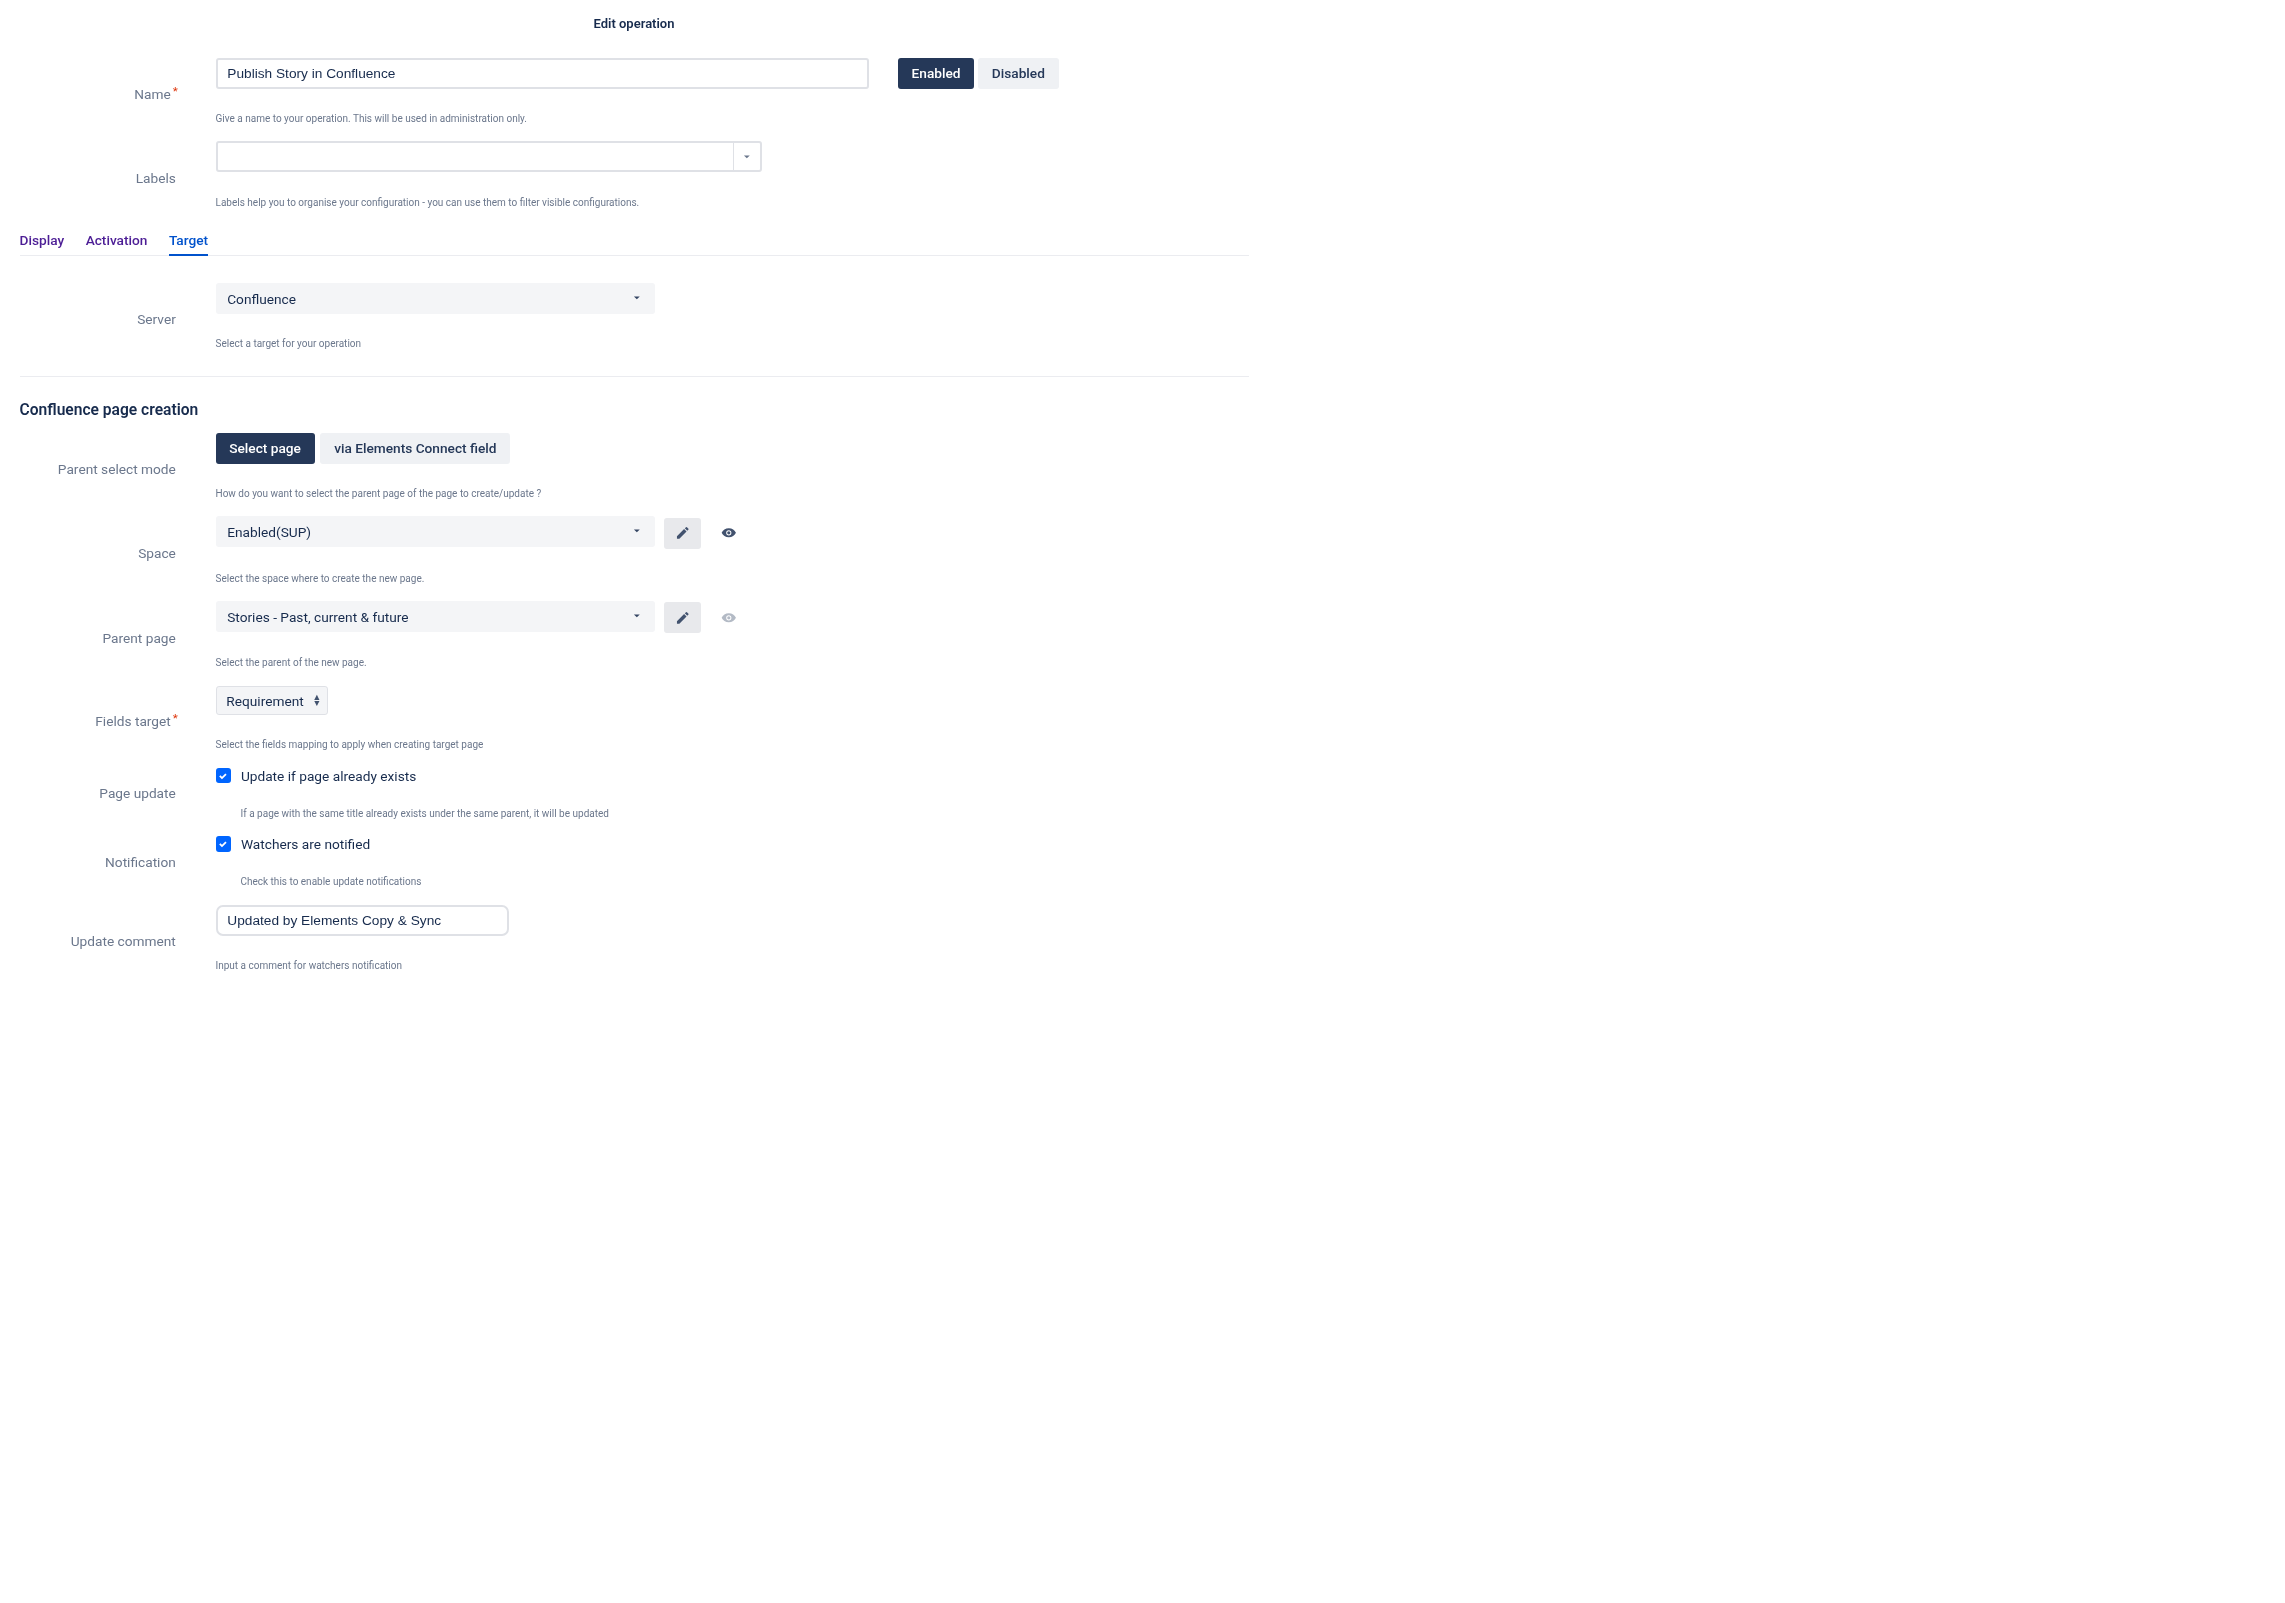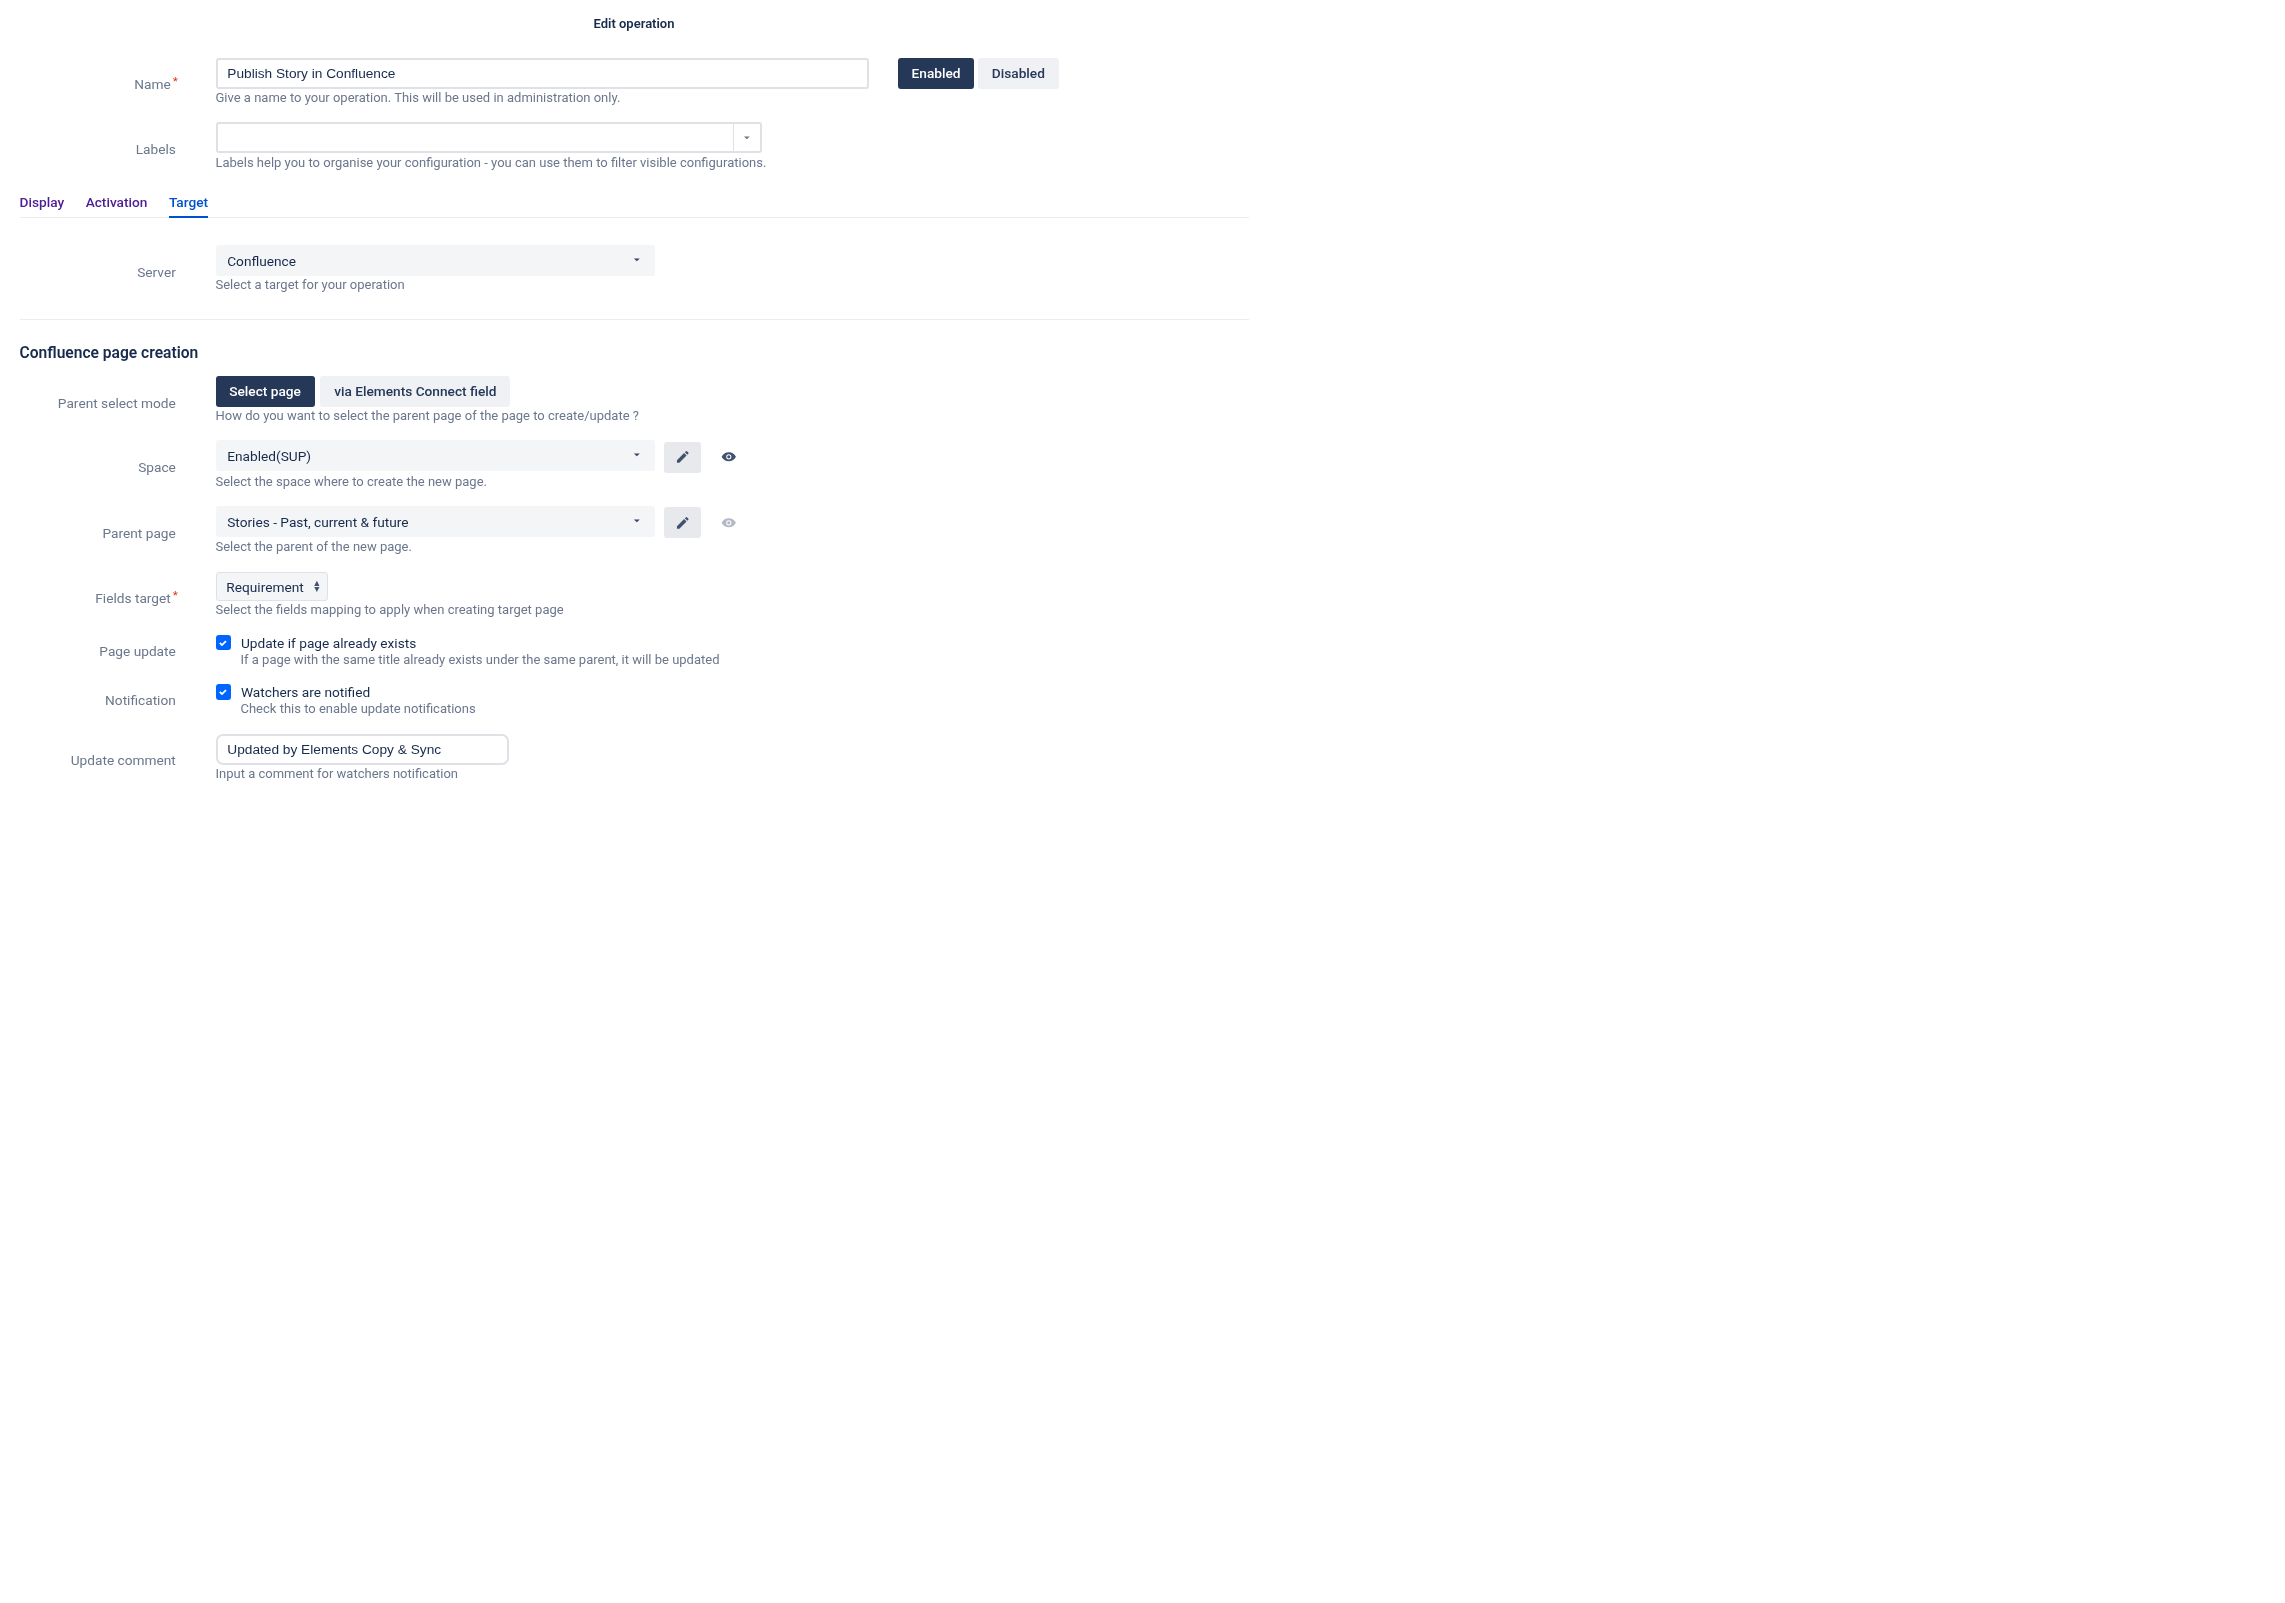--- a/index.html
+++ b/index.html
@@ -51,23 +51,23 @@
     font-size: 11.7px;
     position: relative;
     top: -3.9px;
     left: 2px;
   }
   .form-body {
     flex: 1;
     min-width: 0;
   }
   .helper {
-    font-size: 13px;
+    font-size: 10px;
     color: #6B778C;
-    margin-top: 1px;
+    margin-top: 24px;
   }
   .text-input {
     display: inline-block;
     width: 653px;
     height: 31px;
     border: 2px solid #DFE1E6;
     border-radius: 2.9px;
     padding: 0 9.8px;
     font-size: 13.7px;
     color: #172B4D;

